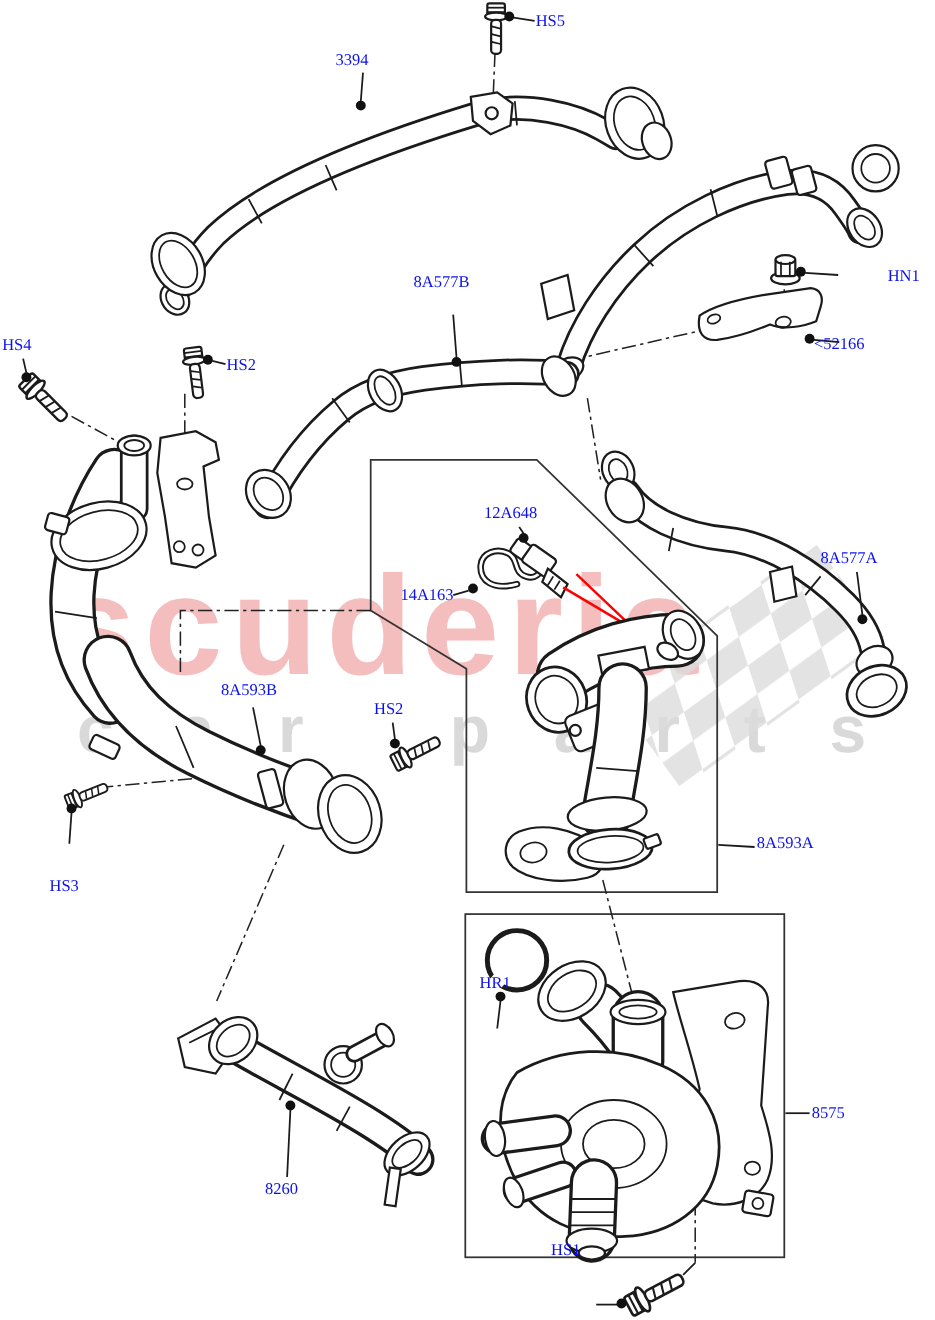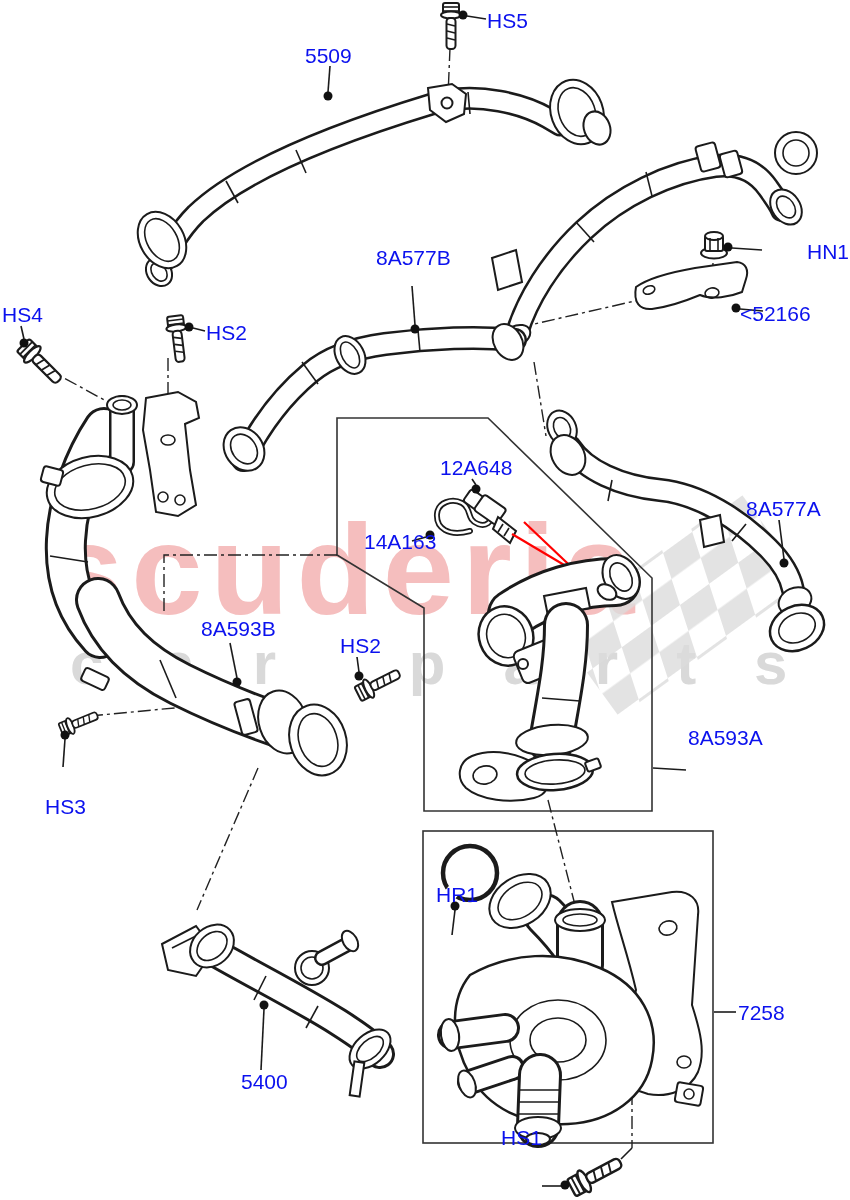--- a/index.html
+++ b/index.html
@@ -20,22 +20,23 @@
     font-size:128px;font-weight:bold;letter-spacing:8px;line-height:1;
     color:var(--watermark-pink);white-space:nowrap;user-select:none;
   }
   .watermark-tagline{
     position:absolute;left:70px;top:634px;z-index:1;
     font-size:60px;font-weight:bold;letter-spacing:58px;line-height:1;
     color:var(--watermark-gray);white-space:nowrap;user-select:none;
   }
   .callout{
     position:absolute;z-index:3;
-    color:var(--label-blue);font-size:21px;line-height:23px;white-space:nowrap;
+    color:var(--label-blue);font-size:15px;line-height:23px;white-space:nowrap;
     cursor:pointer;
+    font-family:Liberation Serif, serif;
   }
   
   .tO{fill:none;stroke:var(--line-dark);stroke-linecap:round;}
   .tI{fill:none;stroke:#fff;stroke-linecap:round;}
   .pt{fill:#fff;stroke:var(--line-dark);stroke-width:2;}
   .pt25{fill:#fff;stroke:var(--line-dark);stroke-width:2.5;}
   .thin{fill:none;stroke:var(--line-dark);stroke-width:1.6;}
   .ln{stroke:var(--line-dark);stroke-width:1.6;}
   .dd{fill:none;stroke:#222;stroke-width:1.4;stroke-dasharray:13 4 3 4;}
   .box{fill:none;stroke:#333;stroke-width:1.6;}
@@ -342,31 +343,31 @@
         <circle class="dot" cx="65" cy="735" r="4.5"></circle>
       <line class="ln" x1="452" y1="935" x2="455" y2="910"></line>
         <circle class="dot" cx="455" cy="906" r="4.5"></circle>
       <line class="ln" x1="261" y1="1070" x2="264" y2="1009"></line>
         <circle class="dot" cx="264" cy="1005" r="4.5"></circle>
       <line class="ln" x1="542" y1="1186" x2="561" y2="1186"></line>
         <circle class="dot" cx="565" cy="1185" r="4.5"></circle>
     </g>
   </svg>
 
-  <div class="callout" style="left:305px;top:44px">5509</div>
+  <div class="callout" style="left:305px;top:44px">3394</div>
   <div class="callout" style="left:487px;top:9px">HS5</div>
   <div class="callout" style="left:807px;top:240px">HN1</div>
   <div class="callout" style="left:740px;top:302px">&lt;52166</div>
   <div class="callout" style="left:376px;top:246px">8A577B</div>
   <div class="callout" style="left:2px;top:303px">HS4</div>
   <div class="callout" style="left:206px;top:321px">HS2</div>
   <div class="callout" style="left:440px;top:456px">12A648</div>
   <div class="callout" style="left:364px;top:530px">14A163</div>
   <div class="callout" style="left:746px;top:497px">8A577A</div>
   <div class="callout" style="left:201px;top:617px">8A593B</div>
   <div class="callout" style="left:340px;top:634px">HS2</div>
   <div class="callout" style="left:45px;top:795px">HS3</div>
-  <div class="callout" style="left:688px;top:726px">8A593A</div>
+  <div class="callout" style="left:688px;top:756px">8A593A</div>
   <div class="callout" style="left:436px;top:883px">HR1</div>
-  <div class="callout" style="left:738px;top:1001px">7258</div>
-  <div class="callout" style="left:241px;top:1070px">5400</div>
+  <div class="callout" style="left:738px;top:1001px">8575</div>
+  <div class="callout" style="left:241px;top:1070px">8260</div>
   <div class="callout" style="left:501px;top:1126px">HS1</div>
 </div>
 
 </body></html>

